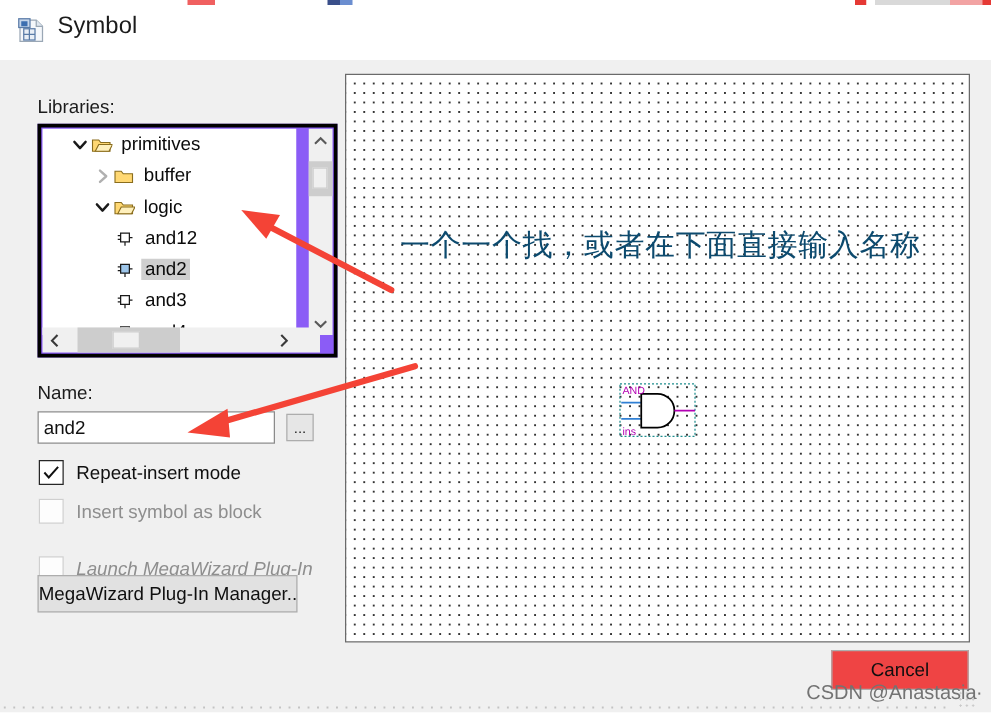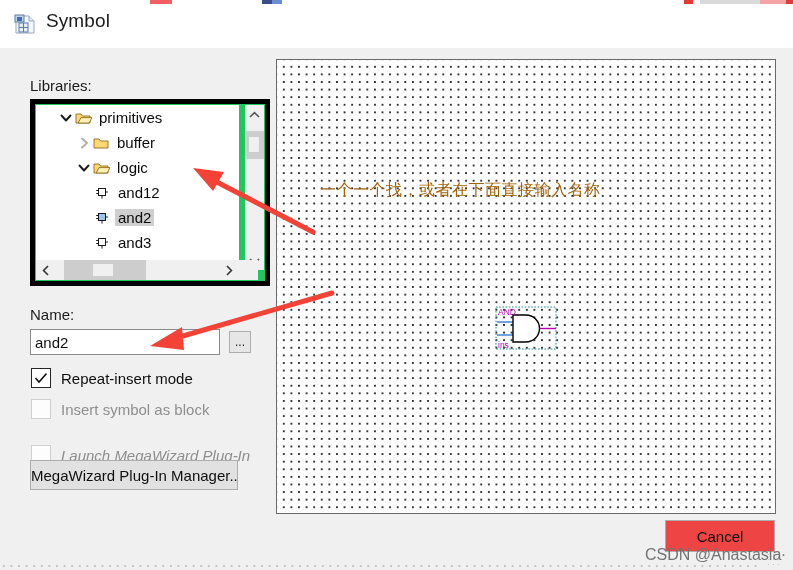--- a/index.html
+++ b/index.html
@@ -69,22 +69,22 @@
     font-size: 15px;
     color: #1b1b1b;
   }
   #libraries-label { left: 30px; top: 29px; }
   #name-label { left: 30px; top: 258px; }
 
   #tree-outer {
     position: absolute;
     left: 30px; top: 51px;
     width: 240px; height: 187px;
-    background: #22c55e;
-    border: 5px solid #000000;
+    background: #8b5cf6;
+    border: 3px solid #000000;
     box-sizing: border-box;
   }
   #tree-view {
     position: absolute;
     left: 1px; top: 1px;
     width: 203px; height: 165px;
     background: #ffffff;
     overflow: hidden;
   }
   .tree-row {
@@ -281,22 +281,22 @@
     position: absolute;
     left: 0; top: 0;
     width: 793px; height: 570px;
     pointer-events: none;
     z-index: 40;
   }
   #annotation-note {
     position: absolute;
     left: 320px; top: 180px;
     font-family: Liberation Mono, monospace;
-    font-size: 16px;
-    color: #a16207;
+    font-size: 24px;
+    color: #0c4a6e;
     white-space: nowrap;
     letter-spacing: 0.5px;
   }
 
   
   #ok-button {
     position: absolute;
     left: 543px; top: 472px;
     width: 110px; height: 32px;
     box-sizing: border-box;

